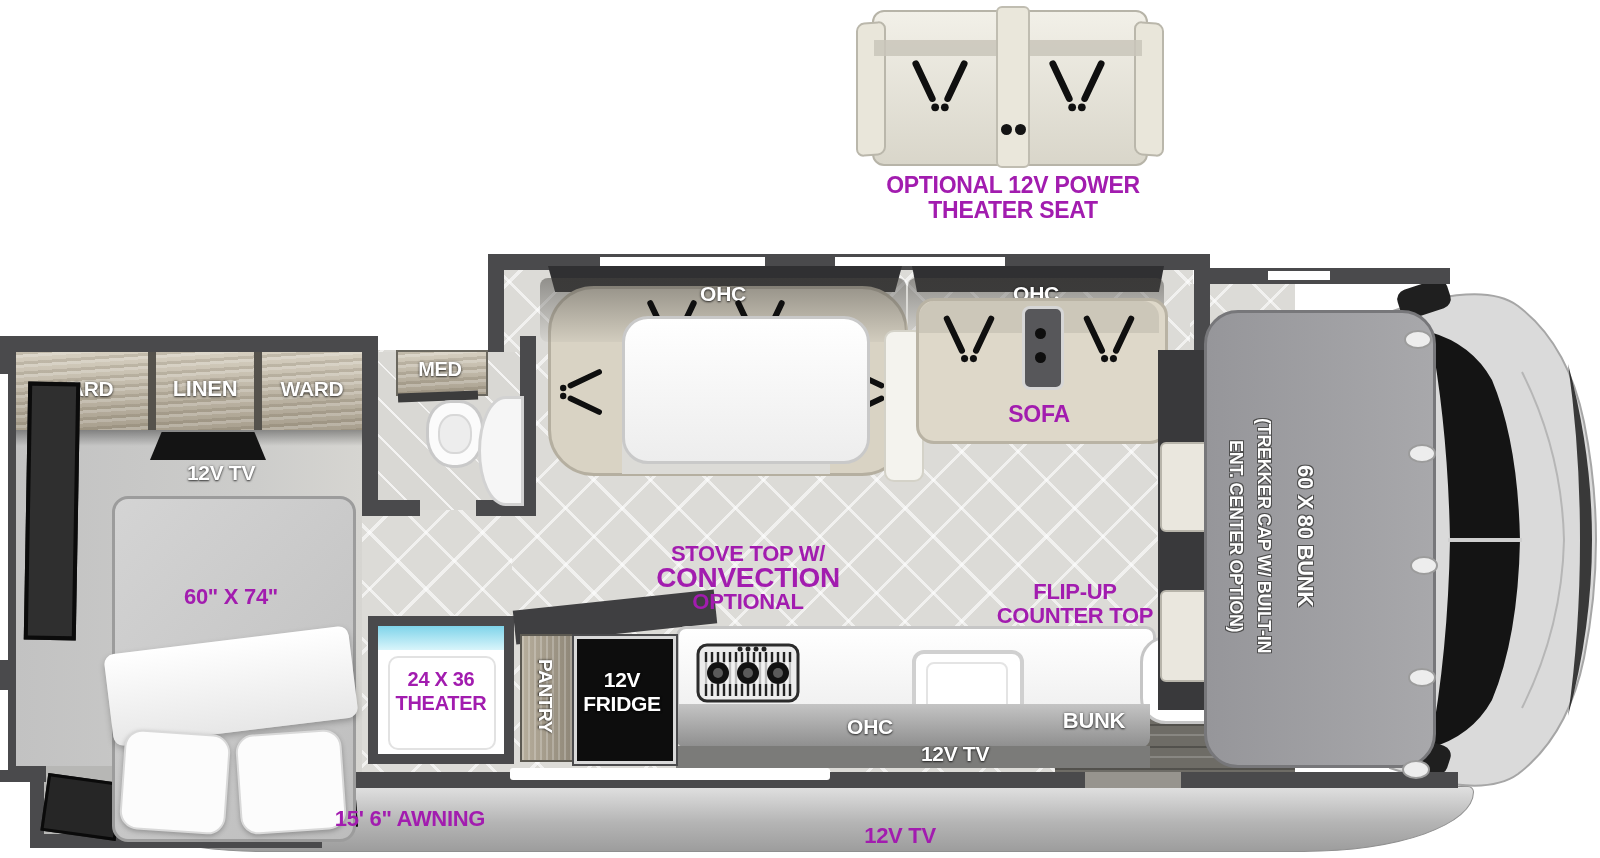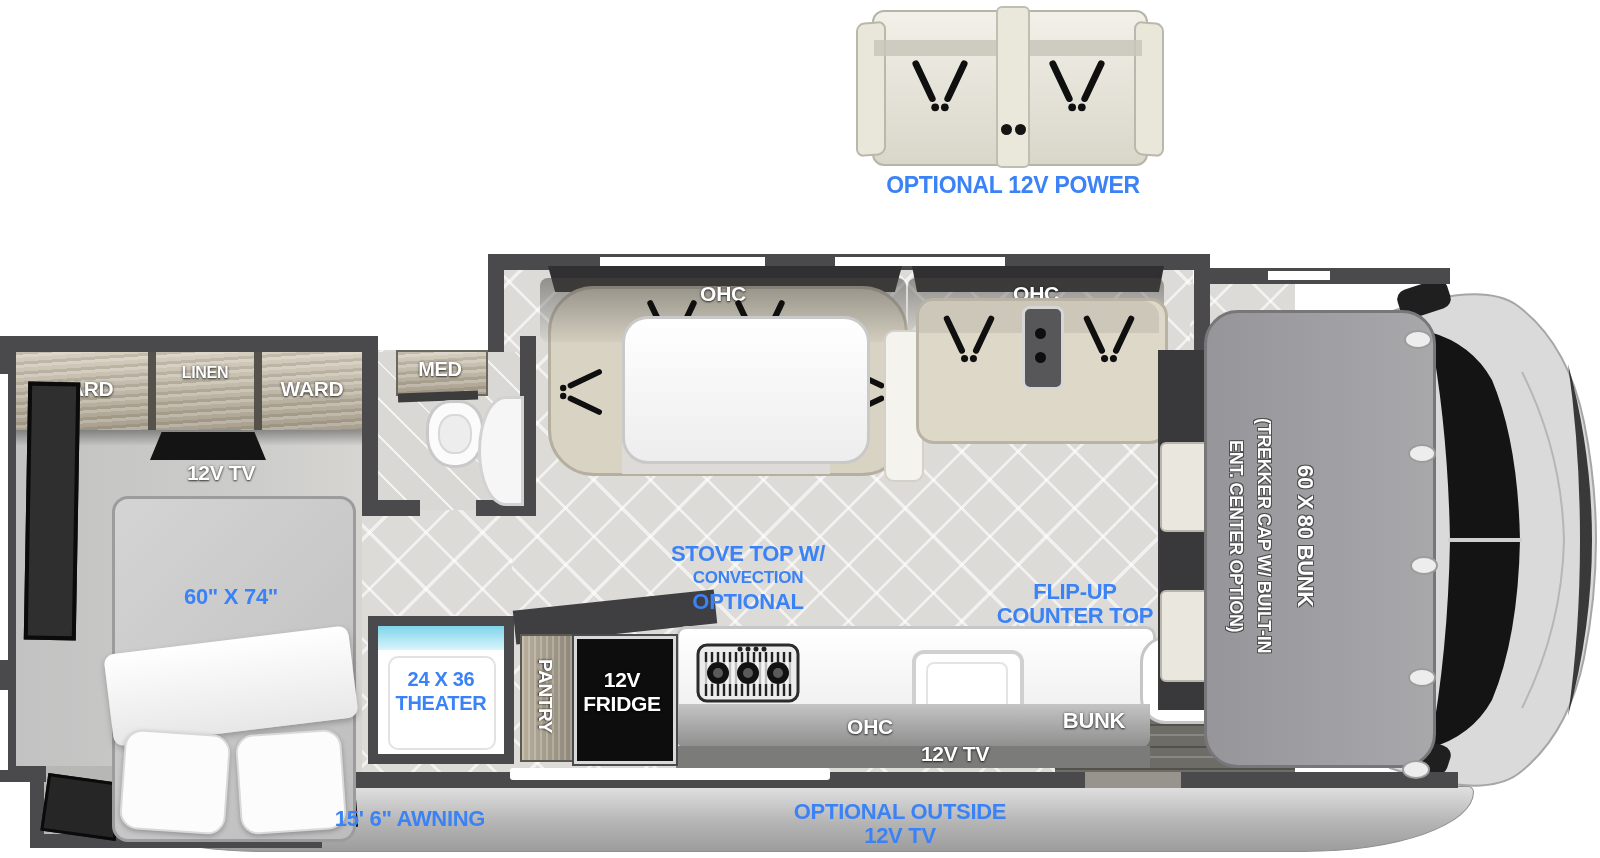--- a/index.html
+++ b/index.html
@@ -2,21 +2,21 @@
 <html><head>
 <meta charset="utf-8">
 <style>
   html,body{margin:0;padding:0;background:#ffffff;}
   #canvas{position:relative;width:1600px;height:858px;background:#ffffff;overflow:hidden;
           font-family:"Liberation Sans",sans-serif;}
   .abs{position:absolute;}
   .lbl{font-weight:bold;display:flex;align-items:center;justify-content:center;
        text-align:center;letter-spacing:-0.3px;line-height:1.08;}
   .wt{color:#ffffff;text-shadow:0 1px 2px rgba(0,0,0,.65),0 0 3px rgba(0,0,0,.4);}
-  .bt{color:#3b82f6;}
+  .bt{color:#a21caf;}
   .outl{color:#fff;text-shadow:-1px -1px 0 #4e4e4e,1px -1px 0 #4e4e4e,-1px 1px 0 #4e4e4e,1px 1px 0 #4e4e4e;}
   .wall{background:#4a4a4c;}
   .chevron{background-color:#dcdbd7;
     background-image:repeating-linear-gradient(45deg,rgba(255,255,255,.6) 0 3px,rgba(0,0,0,0) 3px 40px),
                      repeating-linear-gradient(-45deg,rgba(255,255,255,.6) 0 3px,rgba(0,0,0,0) 3px 40px);}
   .wood{background:linear-gradient(180deg,#d6cfc0,#aaa190);
     background-image:repeating-linear-gradient(176deg,rgba(80,70,50,.14) 0 3px,rgba(255,255,255,.18) 3px 6px,rgba(0,0,0,0) 6px 10px),
                      linear-gradient(180deg,#d6cfc0,#a89f8e);}
   .vert{writing-mode:vertical-rl;text-orientation:mixed;}
   .belt svg{display:block;width:100%;height:100%;}
@@ -69,21 +69,21 @@
 
   <div class="abs" style="left:600px;top:257px;width:165px;height:9px;background:#fff;"></div>
   <div class="abs" style="left:835px;top:257px;width:170px;height:9px;background:#fff;"></div>
   <div class="abs" style="left:1268px;top:271px;width:62px;height:9px;background:#fff;"></div>
 
   <div class="abs wood" style="left:16px;top:352px;width:346px;height:78px;"></div>
   <div class="abs" style="left:148px;top:352px;width:8px;height:78px;background:#55524c;"></div>
   <div class="abs" style="left:254px;top:352px;width:8px;height:78px;background:#55524c;"></div>
   <div class="abs" style="left:16px;top:430px;width:346px;height:16px;background:linear-gradient(180deg,rgba(0,0,0,.35),rgba(0,0,0,0));"></div>
   <div class="abs lbl wt" style="left:16px;top:376px;width:132px;height:26px;font-size:21px;">WARD</div>
-  <div class="abs lbl wt" style="left:156px;top:360px;width:98px;height:26px;font-size:16px;">LINEN</div>
+  <div class="abs lbl wt" style="left:156px;top:376px;width:98px;height:26px;font-size:22px;">LINEN</div>
   <div class="abs lbl wt" style="left:262px;top:376px;width:100px;height:26px;font-size:21px;">WARD</div>
   <div class="abs" style="left:150px;top:432px;width:116px;height:28px;background:#141414;clip-path:polygon(10% 0,90% 0,100% 100%,0 100%);"></div>
   <div class="abs lbl wt" style="left:156px;top:460px;width:130px;height:26px;font-size:21px;">12V TV</div>
 
   <div class="abs" style="left:0;top:374px;width:8px;height:286px;background:#fff;"></div>
   <div class="abs" style="left:0;top:690px;width:8px;height:80px;background:#fff;"></div>
   <div class="abs" style="left:26px;top:382px;width:44px;height:250px;background:#2f2f2f;border:4px solid #0b0b0b;transform:rotate(1deg);"></div>
   <div class="abs" style="left:44px;top:778px;width:70px;height:52px;background:#262626;border:3px solid #0a0a0a;transform:rotate(8deg);"></div>
   <div class="abs" style="left:312px;top:772px;width:38px;height:50px;background:#262626;border:3px solid #0a0a0a;transform:rotate(-4deg);"></div>
 
@@ -161,20 +161,21 @@
     <svg viewBox="0 0 70 60">
         <path d="M10 6 L27 42" stroke="#0f0f0f" stroke-width="7" stroke-linecap="round"></path>
         <circle cx="30" cy="51" r="4" fill="#0f0f0f"></circle>
         <path d="M60 6 L43 42" stroke="#0f0f0f" stroke-width="7" stroke-linecap="round"></path>
         <circle cx="40" cy="51" r="4" fill="#0f0f0f"></circle>
       </svg>
   </div>
   <div class="abs" style="left:1022px;top:306px;width:36px;height:78px;background:#57575a;border:3px solid #d6d6d6;border-radius:8px;"></div>
   <div class="abs" style="left:1035px;top:328px;width:11px;height:11px;background:#0e0e0e;border-radius:50%;"></div>
   <div class="abs" style="left:1035px;top:352px;width:11px;height:11px;background:#0e0e0e;border-radius:50%;"></div>
+  <div class="abs lbl bt" style="left:916px;top:400px;width:246px;height:28px;font-size:23px;">SOFA</div>
 
   <div class="abs" style="left:368px;top:616px;width:146px;height:148px;border:10px solid #4a4a4c;background:#ffffff;box-sizing:border-box;">
     <div class="abs" style="left:0;top:0;width:126px;height:24px;background:linear-gradient(180deg,#7fd4ea,#d9f5fb);"></div>
     <div class="abs" style="left:10px;top:30px;width:104px;height:90px;border:2px solid #e2e2e2;border-radius:10px;"></div>
   </div>
   <div class="abs lbl bt" style="left:376px;top:668px;width:130px;height:24px;font-size:20px;">24 X 36</div>
   <div class="abs lbl bt" style="left:376px;top:692px;width:130px;height:24px;font-size:20px;">THEATER</div>
 
   <div class="abs" style="left:514px;top:600px;width:202px;height:34px;background:#3f3f41;transform:rotate(-6deg);"></div>
   <div class="abs" style="left:716px;top:632px;width:80px;height:16px;background:#111;transform:rotate(-3deg);"></div>
@@ -204,21 +205,21 @@
 
   <div class="abs" style="left:520px;top:634px;width:50px;height:124px;border:2px solid #5d5a52;
               background:linear-gradient(90deg,#b7ae9c,#948b7a);
               background-image:repeating-linear-gradient(90deg,rgba(255,255,255,.22) 0 2px,rgba(0,0,0,0) 2px 6px),linear-gradient(90deg,#b7ae9c,#8f8778);"></div>
   <div class="abs lbl wt vert" style="left:520px;top:634px;width:50px;height:124px;font-size:19px;">PANTRY</div>
   <div class="abs" style="left:574px;top:636px;width:96px;height:122px;background:#0d0d0d;border:3px solid #d9d9d9;outline:2px solid #4a4a4c;"></div>
   <div class="abs lbl wt" style="left:574px;top:668px;width:96px;height:24px;font-size:21px;">12V</div>
   <div class="abs lbl wt" style="left:574px;top:692px;width:96px;height:24px;font-size:21px;">FRIDGE</div>
 
   <div class="abs lbl bt" style="left:636px;top:542px;width:224px;height:24px;font-size:22px;">STOVE TOP W/</div>
-  <div class="abs lbl bt" style="left:636px;top:566px;width:224px;height:24px;font-size:17px;">CONVECTION</div>
+  <div class="abs lbl bt" style="left:636px;top:566px;width:224px;height:24px;font-size:28px;">CONVECTION</div>
   <div class="abs lbl bt" style="left:636px;top:590px;width:224px;height:24px;font-size:22px;">OPTIONAL</div>
   <div class="abs lbl bt" style="left:980px;top:580px;width:190px;height:24px;font-size:22px;">FLIP-UP</div>
   <div class="abs lbl bt" style="left:980px;top:604px;width:190px;height:24px;font-size:22px;">COUNTER TOP</div>
   <div class="abs lbl wt" style="left:1038px;top:708px;width:112px;height:26px;font-size:22px;">BUNK</div>
   <div class="abs" style="left:1085px;top:772px;width:96px;height:16px;background:#97948e;"></div>
 
   <div class="abs" style="left:1158px;top:350px;width:142px;height:360px;background:#39393b;"></div>
   <div class="abs" style="left:1160px;top:442px;width:86px;height:86px;background:#eae7de;border:2px solid #b8b5ab;border-radius:6px;"></div>
   <div class="abs" style="left:1160px;top:590px;width:86px;height:88px;background:#eae7de;border:2px solid #b8b5ab;border-radius:6px;"></div>
   <div class="abs" style="left:1204px;top:310px;width:226px;height:452px;border-radius:34px;
@@ -227,21 +228,20 @@
   <div class="abs lbl outl vert" style="left:1250px;top:330px;width:26px;height:412px;font-size:18px;">(TREKKER CAP W/ BUILT-IN</div>
   <div class="abs lbl outl vert" style="left:1288px;top:330px;width:34px;height:412px;font-size:22px;">60 X 80 BUNK</div>
   <div class="abs" style="left:1404px;top:330px;width:24px;height:15px;border-radius:50%;background:#ededed;border:2px solid #9c9c9c;"></div>
   <div class="abs" style="left:1408px;top:444px;width:24px;height:15px;border-radius:50%;background:#ededed;border:2px solid #9c9c9c;"></div>
   <div class="abs" style="left:1410px;top:556px;width:24px;height:15px;border-radius:50%;background:#ededed;border:2px solid #9c9c9c;"></div>
   <div class="abs" style="left:1408px;top:668px;width:24px;height:15px;border-radius:50%;background:#ededed;border:2px solid #9c9c9c;"></div>
   <div class="abs" style="left:1402px;top:760px;width:24px;height:15px;border-radius:50%;background:#ededed;border:2px solid #9c9c9c;"></div>
 
   <div class="abs" style="left:510px;top:768px;width:320px;height:12px;background:#ffffff;border-radius:3px;"></div>
   <div class="abs lbl bt" style="left:290px;top:806px;width:240px;height:26px;font-size:22px;">15' 6" AWNING</div>
-  <div class="abs lbl bt" style="left:780px;top:800px;width:240px;height:24px;font-size:22px;">OPTIONAL OUTSIDE</div>
   <div class="abs lbl bt" style="left:780px;top:824px;width:240px;height:24px;font-size:22px;">12V TV</div>
 
   <div class="abs" style="left:872px;top:10px;width:272px;height:152px;border-radius:12px;
               background:linear-gradient(180deg,#f2f0e8,#d9d6ca);border:2px solid #b7b4a8;"></div>
   <div class="abs" style="left:856px;top:22px;width:26px;height:130px;background:#e9e6da;border:2px solid #bab7ab;border-radius:8px;transform:skewY(-5deg);"></div>
   <div class="abs" style="left:1134px;top:22px;width:26px;height:130px;background:#e9e6da;border:2px solid #bab7ab;border-radius:8px;transform:skewY(5deg);"></div>
   <div class="abs" style="left:874px;top:40px;width:268px;height:16px;background:#c9c6ba;opacity:.85;"></div>
   <div class="abs" style="left:996px;top:6px;width:30px;height:158px;background:#eae7db;border:2px solid #c0bdb1;border-radius:6px;"></div>
   <div class="abs" style="left:1001px;top:124px;width:11px;height:11px;background:#141414;border-radius:50%;"></div>
   <div class="abs" style="left:1015px;top:124px;width:11px;height:11px;background:#141414;border-radius:50%;"></div>
@@ -255,14 +255,15 @@
   </div>
   <div class="abs belt" style="left:1042px;top:58px;width:70px;height:58px;">
     <svg viewBox="0 0 70 60">
         <path d="M10 6 L27 42" stroke="#0f0f0f" stroke-width="7" stroke-linecap="round"></path>
         <circle cx="30" cy="51" r="4" fill="#0f0f0f"></circle>
         <path d="M60 6 L43 42" stroke="#0f0f0f" stroke-width="7" stroke-linecap="round"></path>
         <circle cx="40" cy="51" r="4" fill="#0f0f0f"></circle>
       </svg>
   </div>
   <div class="abs lbl bt" style="left:868px;top:172px;width:290px;height:26px;font-size:23px;">OPTIONAL 12V POWER</div>
+  <div class="abs lbl bt" style="left:868px;top:197px;width:290px;height:26px;font-size:23px;">THEATER SEAT</div>
 
 </div>
 
 </body></html>

